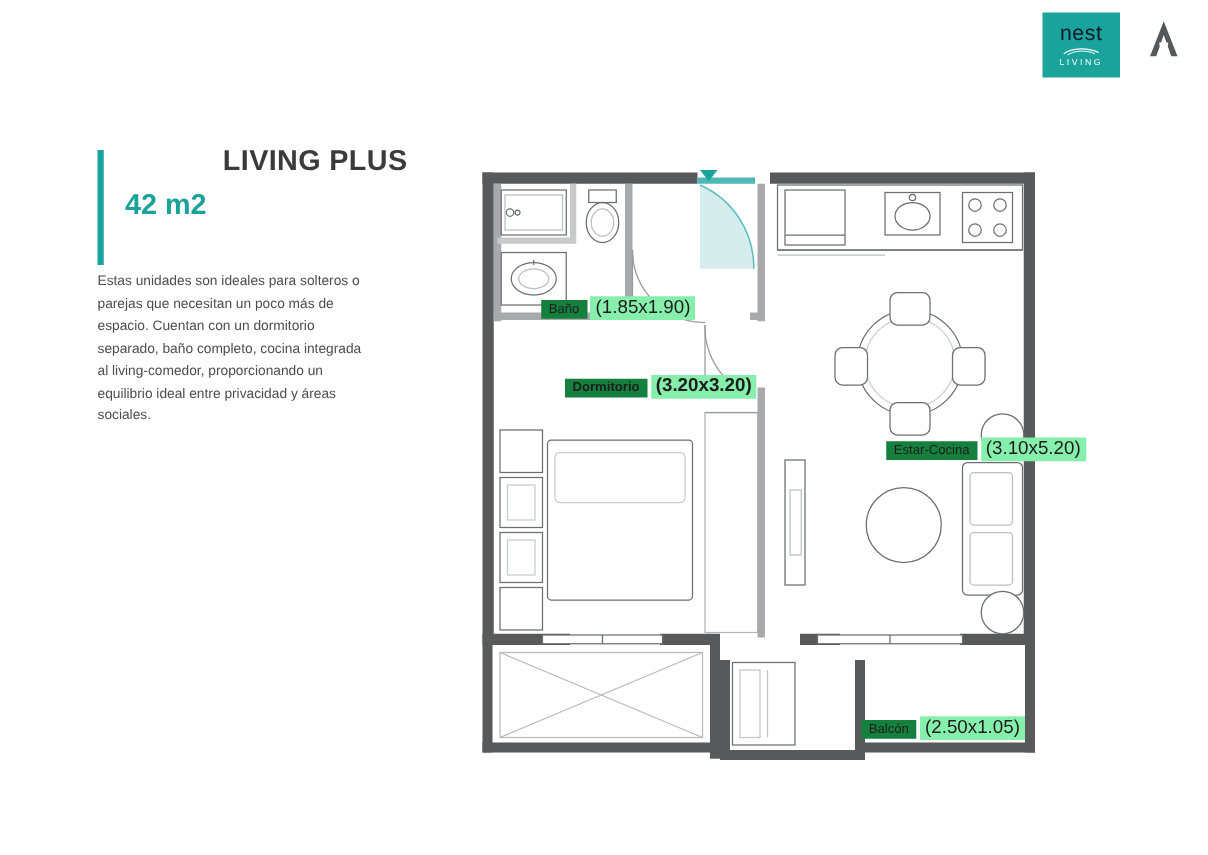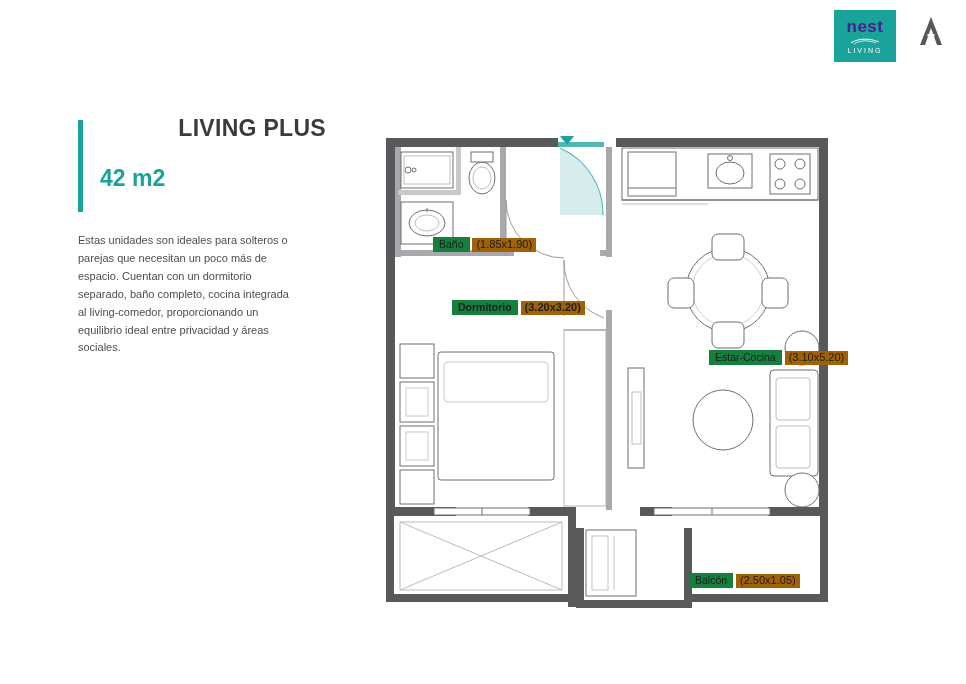--- a/index.html
+++ b/index.html
@@ -6,42 +6,42 @@
   body{
     width:966px;height:684px;
     background:#ffffff;
     font-family:"Liberation Sans", sans-serif;
     position:relative;
     overflow:hidden;
   }
   
   #logo-block{position:absolute;top:10px;right:70px;width:62px;height:52px;background:#1aa39a;
     display:flex;flex-direction:column;align-items:center;justify-content:center;}
-  #logo-block .nest{color:#4c1d95;font-size:17px;font-weight:bold;letter-spacing:.5px;line-height:1;}
+  #logo-block .nest{color:#0f172a;font-size:17px;font-weight:normal;letter-spacing:.5px;line-height:1;}
   #logo-block .living{color:#fff;font-size:7px;letter-spacing:2px;margin-top:2px;}
   #logo-block .swoosh{width:30px;height:8px;margin-top:2px;}
   #brand-mark{position:absolute;top:14px;right:18px;width:34px;height:34px;}
 
   
   #left-col{position:absolute;left:78px;top:115px;width:248px;}
   #title-bar{position:absolute;left:0;top:5px;width:5px;height:92px;background:#1aa39a;}
   #title-wrap{margin-left:22px;}
   #title-main{font-size:23px;font-weight:bold;color:#3b3b3b;letter-spacing:.3px;line-height:1.15;text-align:right;}
   #title-sub{font-size:19px;color:#4a4a4a;margin-top:3px;letter-spacing:.2px;}
-  #title-area{font-size:23px;font-weight:bold;color:#1aa39a;margin-top:24px;}
+  #title-area{font-size:23px;font-weight:bold;color:#1aa39a;margin-top:9px;}
   #desc{margin-top:40px;font-size:11px;line-height:1.62;color:#4d4d4d;width:212px;}
 
   
   #plan{position:absolute;left:378px;top:130px;width:458px;height:485px;}
   #plan svg{display:block;}
 
   
   .tag{position:absolute;font-size:10.5px;color:#2b2b2b;text-align:center;line-height:1.25;}
   .tag .name{background:#15803d;display:inline-block;padding:1px 6px 1px 6px;font-size:10.5px;color:#1d1d1d;}
-  .tag .dim{background:#a16207;display:inline-block;padding:0px 4px;font-size:11px;color:#1d1d1d;}
+  .tag .dim{background:#86efac;display:inline-block;padding:0px 4px;font-size:15px;color:#1d1d1d;}
   #tag-bano{left:433px;top:237px;}
   #tag-dorm{left:452px;top:300px;font-weight:bold;}
   #tag-estar{left:681px;top:350px;padding-left:28px;}
   #tag-balcon{left:689px;top:541px;margin-top:32px;}
 </style>
 </head>
 <body>
 
 <div id="logo-block">
   <div class="nest">nest</div>

